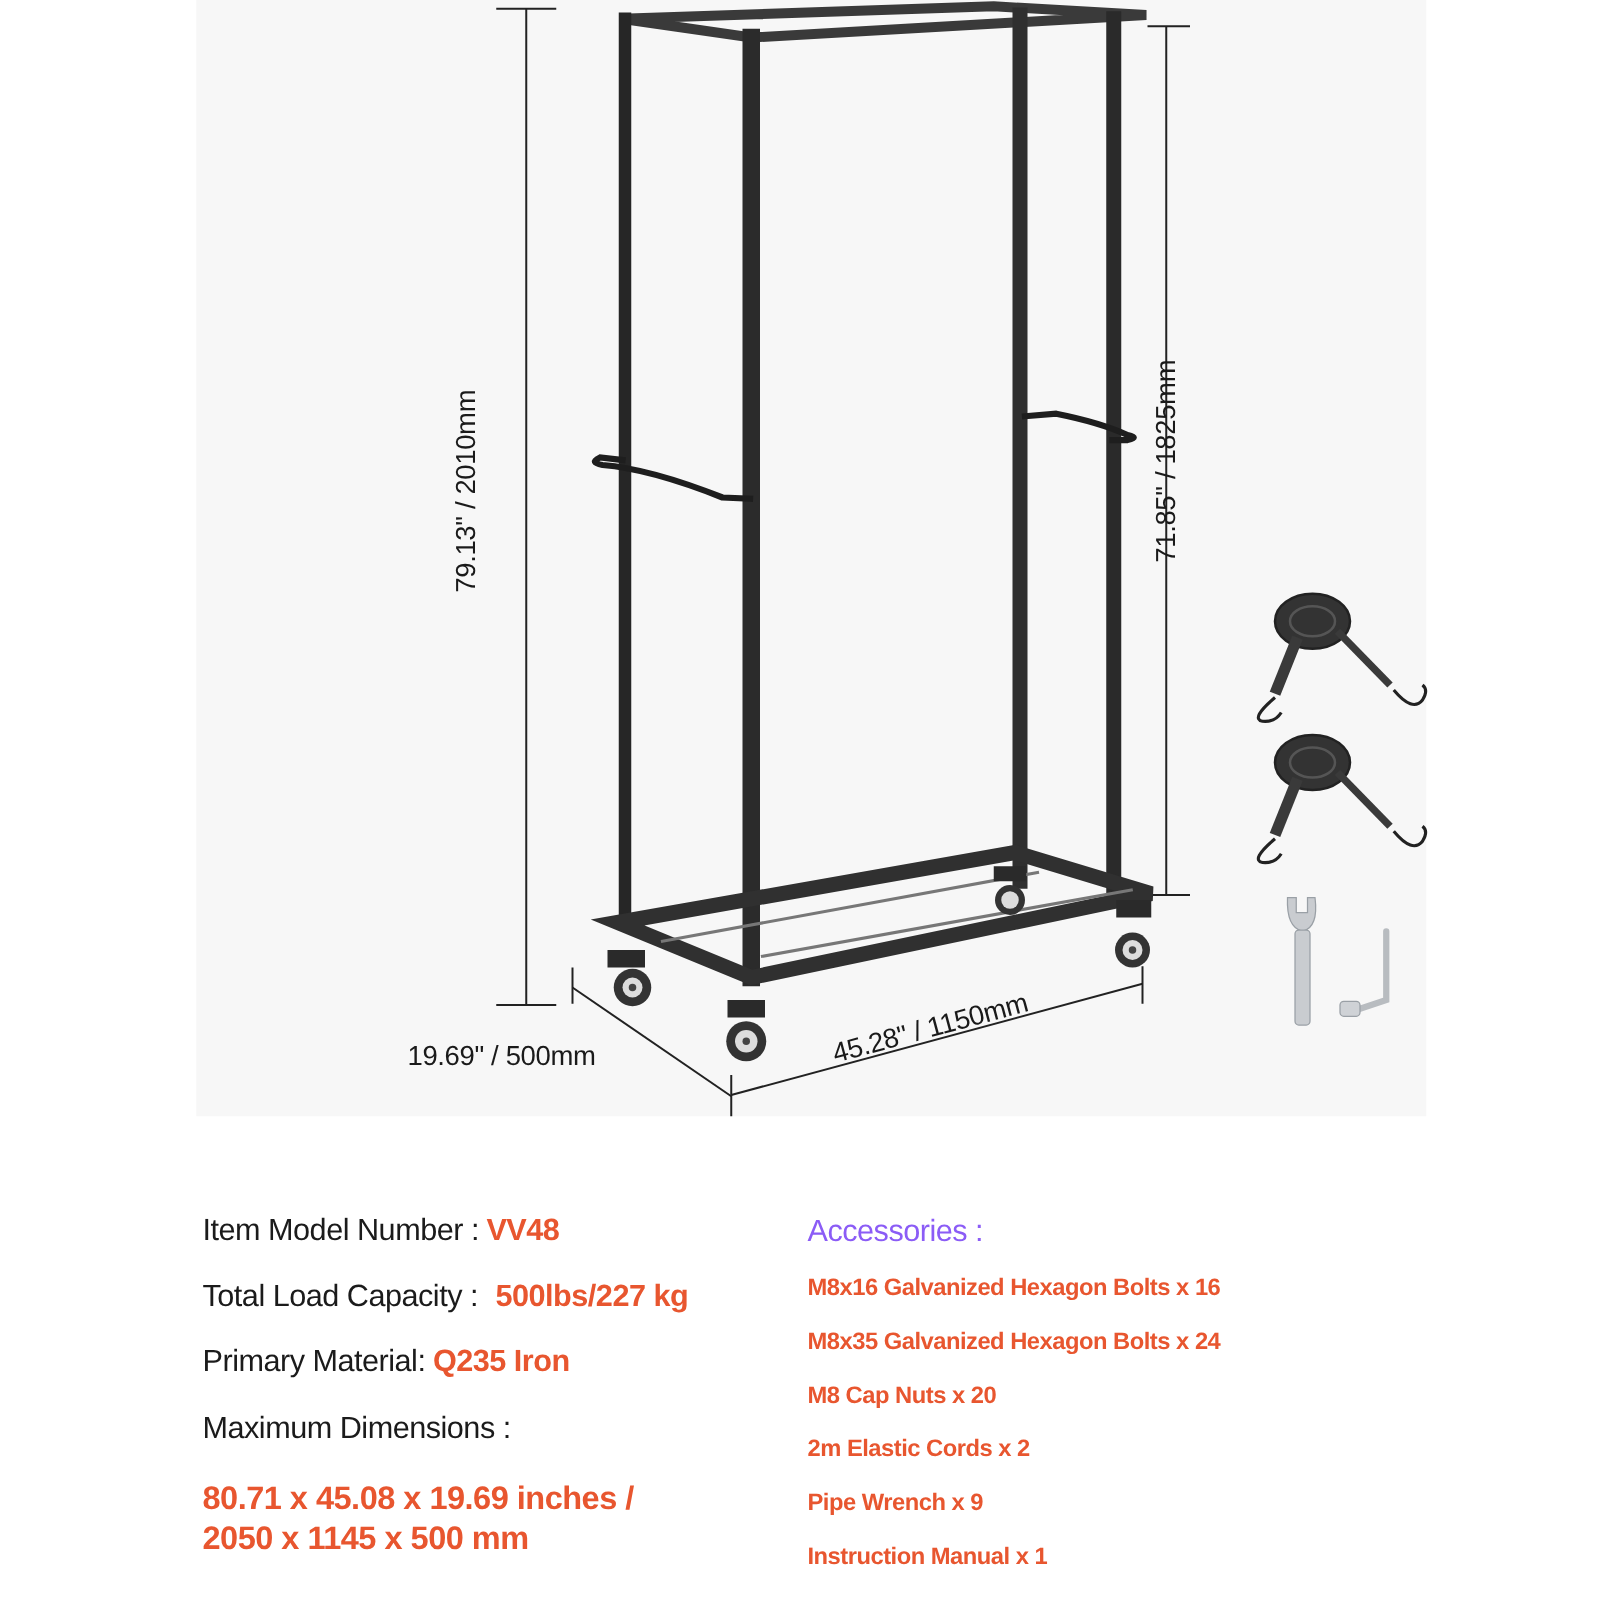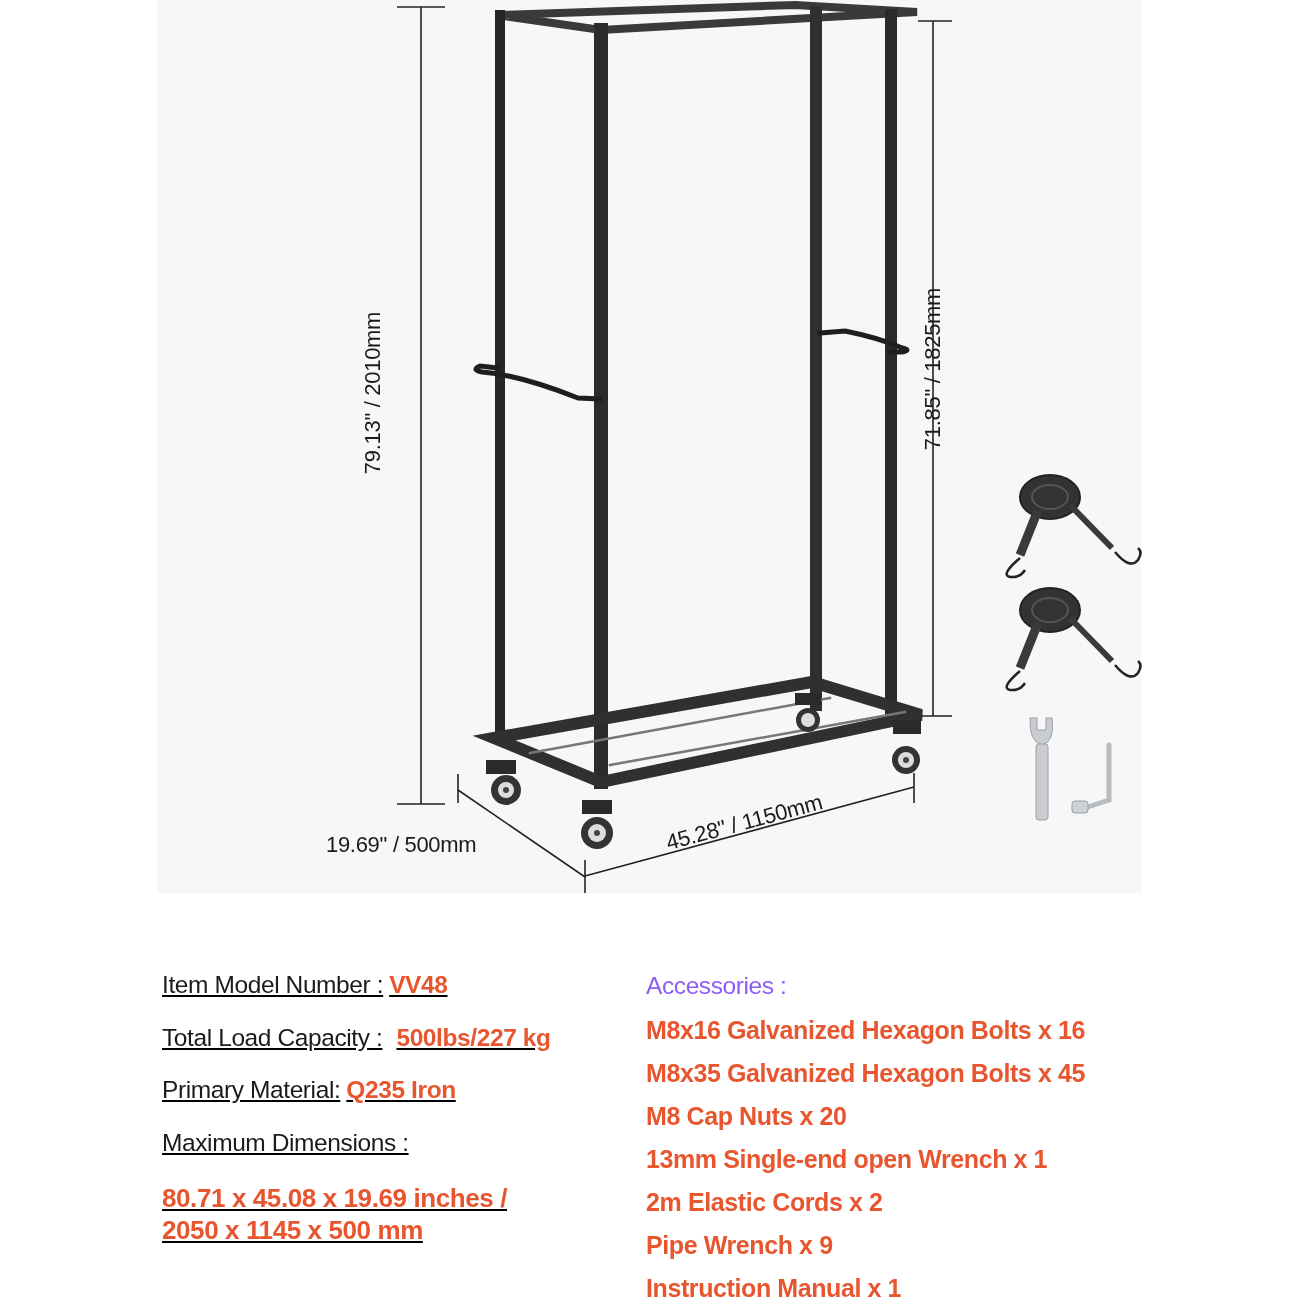--- a/index.html
+++ b/index.html
@@ -2,27 +2,27 @@
 <html><head>
   <meta charset="utf-8">
   <style>
     html, body { margin: 0; padding: 0; background: #ffffff; }
     body { width: 1299px; height: 1299px; position: relative; overflow: hidden;
            font-family: "Liberation Sans", "DejaVu Sans", sans-serif; }
     .panel { position: absolute; left: 157px; top: 0; width: 984px; height: 893px; background: #f7f7f7; }
     .drawing { position: absolute; left: 0; top: 0; width: 1299px; height: 900px; }
     .dim-label { position: absolute; font-size: 22px; color: #1a1a1a; white-space: nowrap; letter-spacing: -0.3px; }
     .rot-ccw { transform-origin: center center; transform: rotate(-90deg); }
-    .specs { position: absolute; left: 162px; top: 964px; width: 470px; text-decoration: underline; }
+    .specs { position: absolute; left: 162px; top: 964px; width: 470px; }
     .spec-row { font-size: 24.5px; color: #1b1b1b; height: 52.5px; line-height: 42px; white-space: nowrap; letter-spacing: -0.4px; }
     .spec-row .val { color: #e8562f; font-weight: bold; margin-left: 6px; }
     .spec-dims { font-size: 26px; color: #e8562f; font-weight: bold; line-height: 32px; margin-top: 8px; letter-spacing: -0.4px; }
     .acc { position: absolute; left: 646px; top: 966px; width: 600px; }
     .acc-title { font-size: 24.5px; color: #8b5cf6; line-height: 40px; height: 43px; letter-spacing: -0.4px; }
-    .acc-item { font-size: 25px; color: #e8562f; font-weight: bold; line-height: 43px; height: 43px; white-space: nowrap; letter-spacing: -0.4px; }
+    .acc-item { font-size: 19px; color: #e8562f; font-weight: bold; line-height: 43px; height: 43px; white-space: nowrap; letter-spacing: -0.4px; }
   </style>
 </head>
 <body>
 
 <div class="panel"></div>
 
 <svg class="drawing" viewBox="0 0 1299 900" width="1299" height="900">
 
   <g stroke="#222" stroke-width="1.6" fill="none">
 
@@ -133,19 +133,18 @@
   </div>
   <div class="spec-dims">
     <div>80.71 x 45.08 x 19.69 inches /</div>
     <div>2050 x 1145 x 500 mm</div>
   </div>
 </div>
 
 <div class="acc">
   <div class="acc-title">Accessories :</div>
   <div class="acc-item">M8x16 Galvanized Hexagon Bolts x 16</div>
-  <div class="acc-item">M8x35 Galvanized Hexagon Bolts x 45</div>
+  <div class="acc-item">M8x35 Galvanized Hexagon Bolts x 24</div>
   <div class="acc-item">M8 Cap Nuts x 20</div>
-  <div class="acc-item">13mm Single-end open Wrench x 1</div>
   <div class="acc-item">2m Elastic Cords x 2</div>
   <div class="acc-item">Pipe Wrench x 9</div>
   <div class="acc-item">Instruction Manual x 1</div>
 </div>
 
 </body></html>

